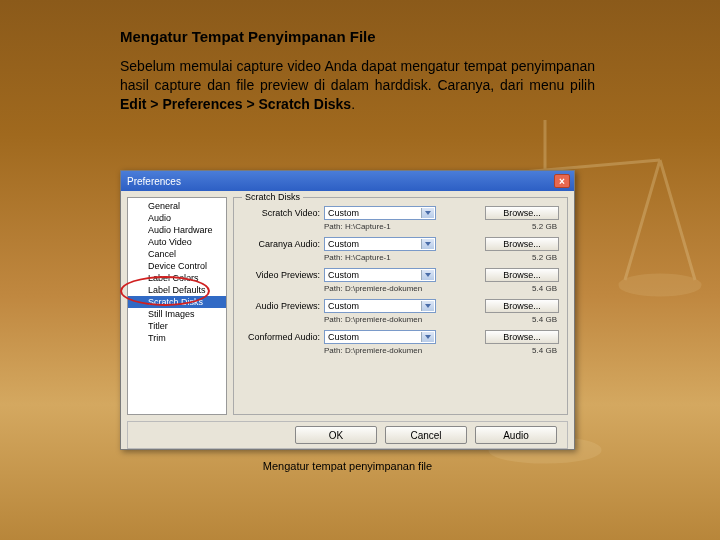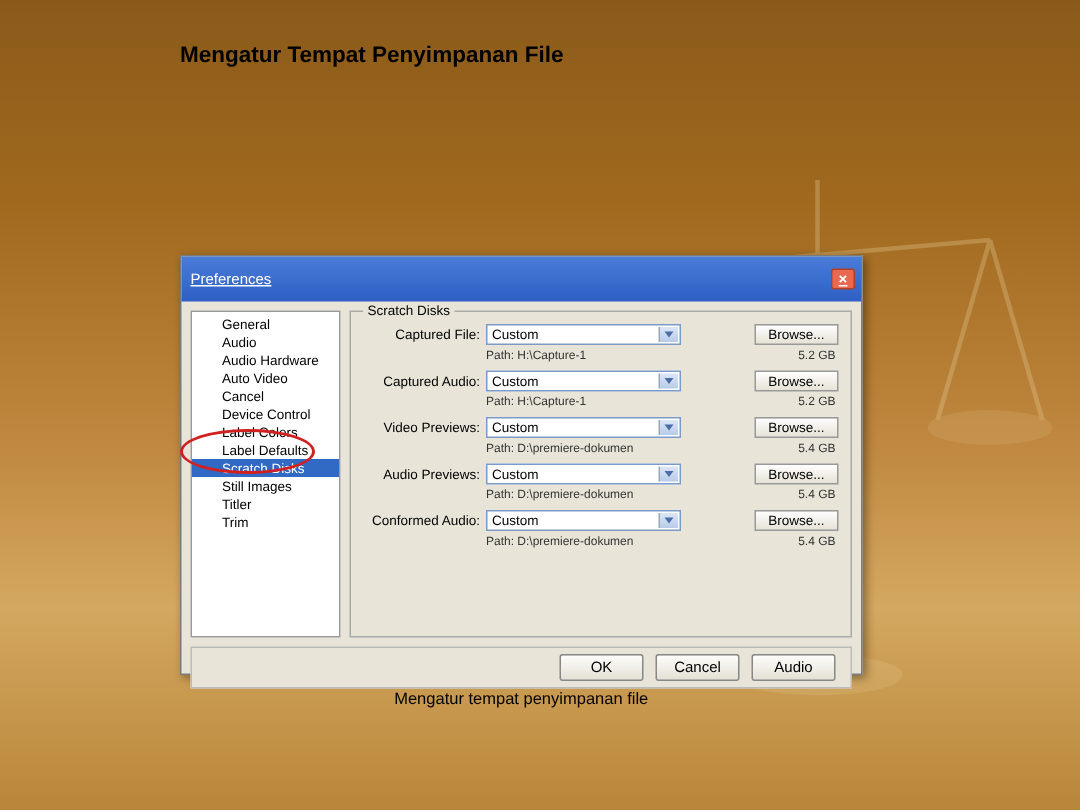--- a/index.html
+++ b/index.html
@@ -14,24 +14,24 @@
   .content { position: absolute; left: 120px; top: 28px; width: 475px; color: #000; }
   .heading { font-size: 15px; font-weight: bold; margin-bottom: 12px; }
   .body-text { font-size: 14px; line-height: 1.35; text-align: justify; margin-bottom: 6px; }
   .dialog {
     position: absolute; left: 120px; top: 170px; width: 455px; height: 280px;
     background: #e8e4d8; border: 1px solid #7a7a7a;
     box-shadow: 2px 2px 6px rgba(0,0,0,0.4);
     font-size: 9px;
   }
   .titlebar {
-    height: 30px;
+    height: 20px;
     background: linear-gradient(180deg, #4a7dd8 0%, #2d5fc4 100%);
     display: flex; align-items: center; padding: 0 4px;
-    color: #fff; font-size: 10px; text-decoration: underline;
+    color: #fff; font-size: 10px;
   }
   .titlebar .title-text { flex: 1; padding-left: 2px; }
   .close-btn {
     width: 16px; height: 14px; background: #e86850;
     border: 1px solid #b04028; border-radius: 2px;
     display: flex; align-items: center; justify-content: center;
     color: #fff; font-size: 10px; font-weight: bold; cursor: pointer;
   }
   .dialog-body { display: flex; height: 230px; }
   .sidebar {
@@ -60,31 +60,31 @@
   .row .combo::after {
     content: ""; position: absolute; right: 1px; top: 1px; width: 12px; height: 10px;
     background: linear-gradient(180deg,#dce6f6,#b8cce8); border-left: 1px solid #9ab;
   }
   .row .combo::before {
     content: ""; position: absolute; right: 4px; top: 4px;
     border-left: 3px solid transparent; border-right: 3px solid transparent;
     border-top: 4px solid #4a6da8; z-index: 1;
   }
   .row .btn {
-    width: 56px; height: 14px; background: linear-gradient(180deg,#fefefe,#e6e2d6);
+    width: 74px; height: 14px; background: linear-gradient(180deg,#fefefe,#e6e2d6);
     border: 1px solid #999; font-size: 9px; display: flex; align-items: center; justify-content: center; margin-left: 45px;
   }
   .path-row { display: flex; justify-content: space-between; font-size: 8px; padding: 0 2px 6px 82px; color: #333; }
   .button-bar {
     height: 28px; border: 1px solid #bbb; margin: 0 6px 4px 6px;
     display: flex; align-items: center; justify-content: flex-end; gap: 8px; padding: 0 10px;
     background: #e8e4d8;
   }
   .dlg-btn {
-    width: 56px; height: 18px; border: 1px solid #888; border-radius: 2px;
+    width: 82px; height: 18px; border: 1px solid #888; border-radius: 2px;
     background: linear-gradient(180deg,#fdfdfb,#e4e0d4);
     font-size: 10px; display: flex; align-items: center; justify-content: center; cursor: pointer;
   }
   .caption { position: absolute; left: 120px; top: 460px; width: 455px; text-align: center; font-size: 11px; }
 </style>
 </head>
 <body>
 
 <svg class="scale-bg" viewBox="0 0 350 380">
   <g stroke="#e8cf9a" stroke-width="3" fill="none" opacity="0.9">
@@ -93,20 +93,23 @@
     <path d="M 60 60 L 25 180 M 60 60 L 95 180"></path>
     <ellipse cx="60" cy="185" rx="40" ry="10" fill="#e8cf9a" opacity="0.5"></ellipse>
     <path d="M 290 40 L 255 160 M 290 40 L 325 160"></path>
     <ellipse cx="290" cy="165" rx="40" ry="10" fill="#e8cf9a" opacity="0.5"></ellipse>
     <ellipse cx="175" cy="330" rx="55" ry="12" fill="#e8cf9a" opacity="0.6"></ellipse>
   </g>
 </svg>
 
 <div class="content">
   <div class="heading">Mengatur Tempat Penyimpanan File</div>
+  <div class="body-text">
+    <span>Sebelum memulai capture video Anda dapat mengatur tempat penyimpanan hasil capture dan file preview di dalam harddisk. Caranya, dari menu pilih </span><b>Edit &gt; Preferences &gt; Scratch Disks</b><span>.</span>
+  </div>
 </div>
 
 <div class="dialog">
   <div class="titlebar">
     <span class="title-text">Preferences</span>
     <div class="close-btn">
         <span>×</span>
       </div>
   </div>
   <div class="dialog-body">
@@ -123,33 +126,33 @@
       <div class="sidebar-item">Still Images</div>
       <div class="sidebar-item">Titler</div>
       <div class="sidebar-item">Trim</div>
       <div class="red-circle"></div>
     </div>
     <div class="main-panel">
       <div class="groupbox">
         <span class="group-label">Scratch Disks</span>
 
         <div class="row">
-          <span class="lbl">Captured File:</span>
+          <span class="lbl">Scratch Video:</span>
           <div class="combo">
               <span>Custom</span>
             </div>
           <div class="btn">Browse...</div>
         </div>
         <div class="path-row">
             <span>Path: H:\Capture-1</span>
             <span>5.2 GB</span>
           </div>
 
         <div class="row">
-          <span class="lbl">Captured Audio:</span>
+          <span class="lbl">Caranya Audio:</span>
           <div class="combo">
               <span>Custom</span>
             </div>
           <div class="btn">Browse...</div>
         </div>
         <div class="path-row">
             <span>Path: H:\Capture-1</span>
             <span>5.2 GB</span>
           </div>
 

